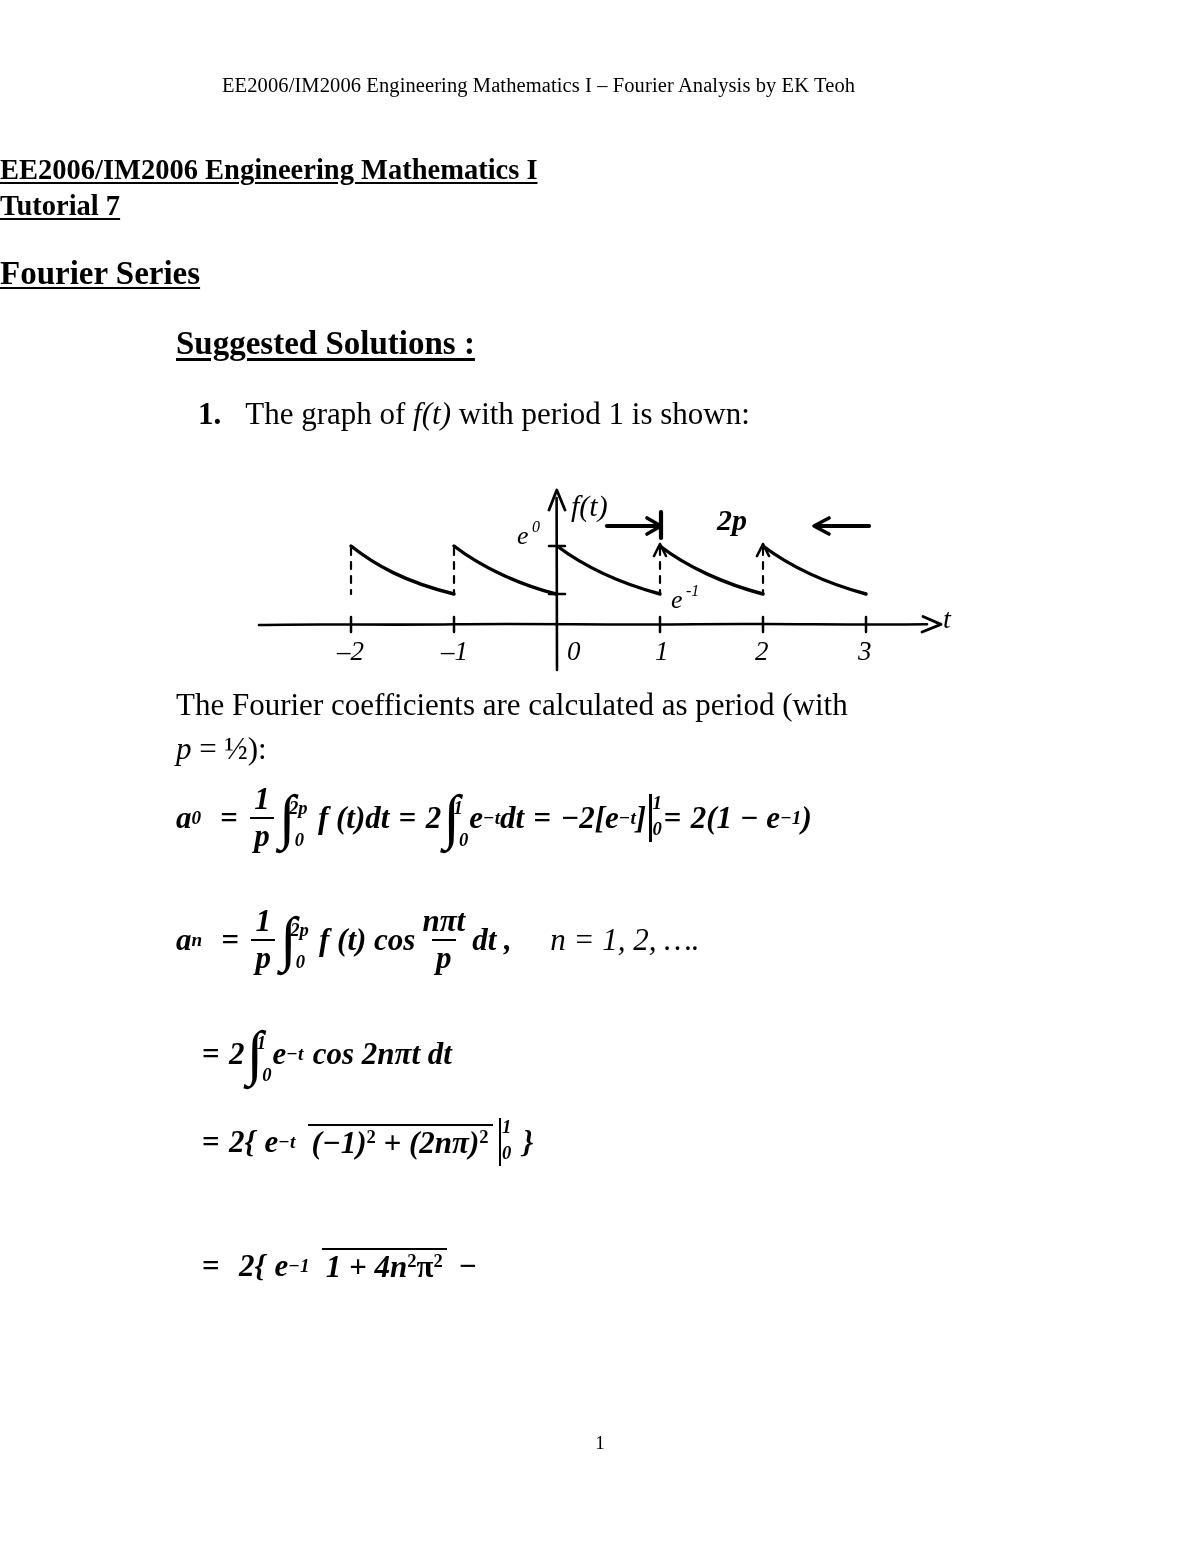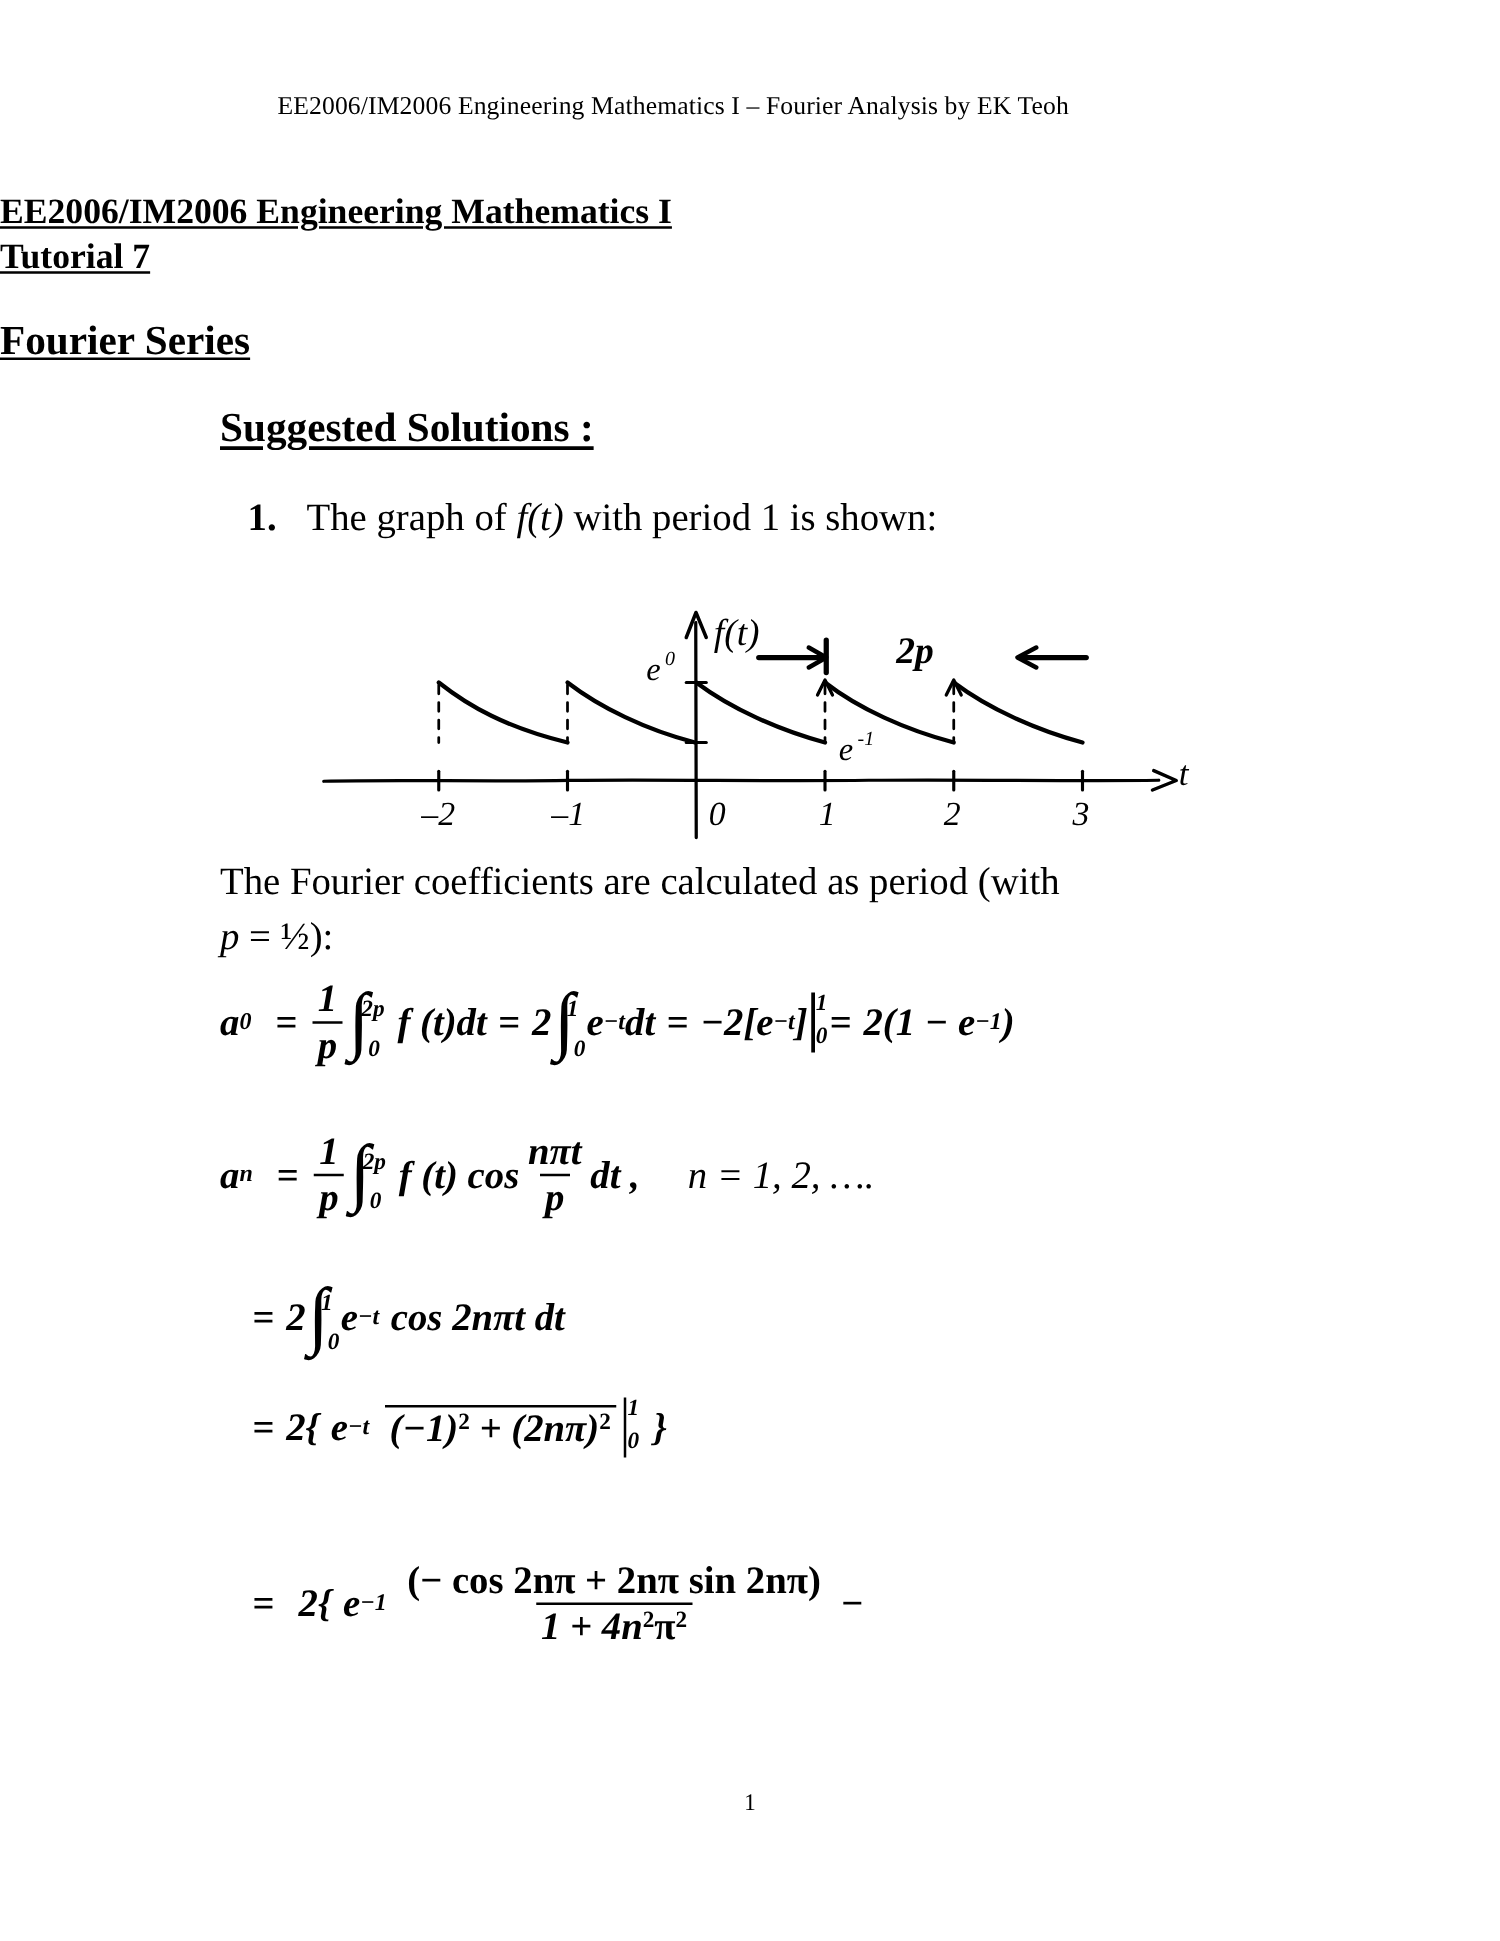--- a/index.html
+++ b/index.html
@@ -442,21 +442,20 @@
   <div class="eq" style="left:202px; top:1248px;">
     <span class="mathrow">
       <span class="mb">=</span>
         <span class="sp-lg"></span>
       <span class="mi">2{</span>
         <span class="sp"></span>
       <span class="mi">e</span>
         <span class="sup">−1</span>
       <span class="sp"></span>
       <span class="frac">
-        <span class="num mb">(− cos 2nπ + 2nπ sin 2nπ)</span>
         <span class="den">
           <span class="mi">1 + 4n</span><span class="sup-up">2</span><span class="mb">π</span><span class="sup-up">2</span>
         </span>
       </span>
       <span class="sp"></span>
         <span class="mb">−</span>
     </span>
   </div>
 
   <div class="pagenum">1</div>

